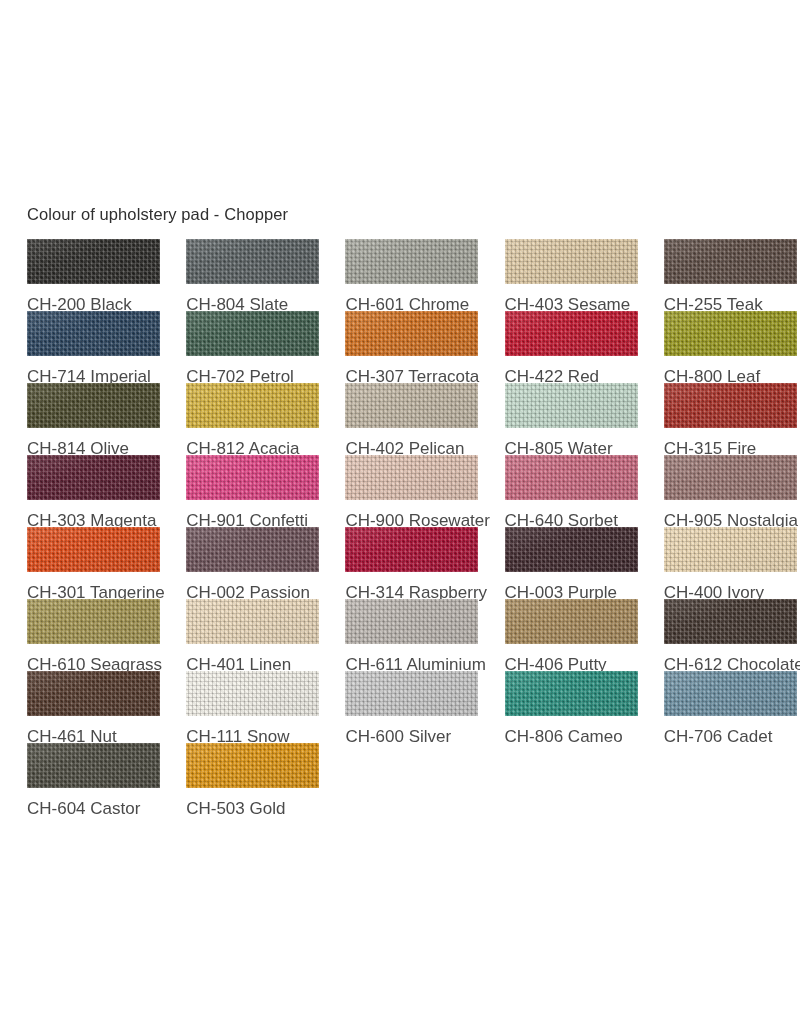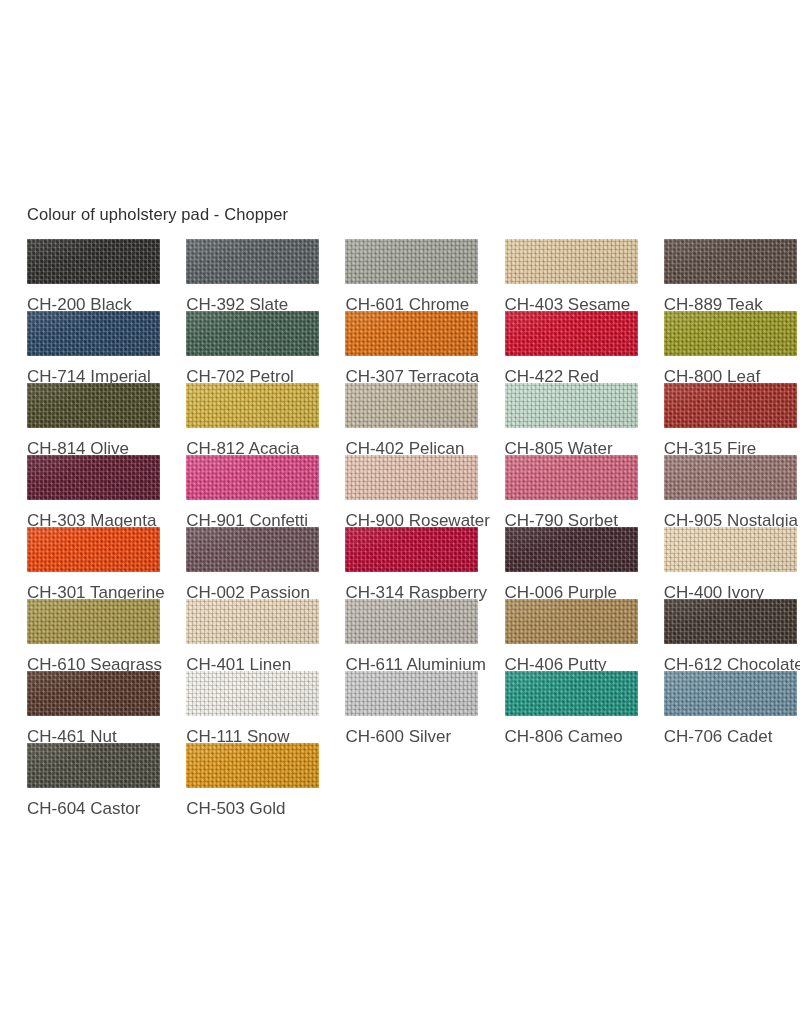--- a/index.html
+++ b/index.html
@@ -109,33 +109,33 @@
 
   <h1 class="page-title">Colour of upholstery pad - Chopper</h1>
 
   <div class="swatch-grid">
       <div class="swatch-cell">
         <div class="swatch-chip" style="background-color: rgb(46, 45, 42);"></div>
         <div class="swatch-label">CH-200 Black</div>
       </div>
       <div class="swatch-cell">
         <div class="swatch-chip" style="background-color: rgb(90, 97, 99);"></div>
-        <div class="swatch-label">CH-392 Slate</div>
+        <div class="swatch-label">CH-804 Slate</div>
       </div>
       <div class="swatch-cell">
         <div class="swatch-chip" style="background-color: rgb(165, 166, 156);"></div>
         <div class="swatch-label">CH-601 Chrome</div>
       </div>
       <div class="swatch-cell">
         <div class="swatch-chip" style="background-color: rgb(223, 202, 165);"></div>
         <div class="swatch-label">CH-403 Sesame</div>
       </div>
       <div class="swatch-cell">
         <div class="swatch-chip" style="background-color: rgb(94, 77, 69);"></div>
-        <div class="swatch-label">CH-889 Teak</div>
+        <div class="swatch-label">CH-255 Teak</div>
       </div>
       <div class="swatch-cell">
         <div class="swatch-chip" style="background-color: rgb(43, 69, 96);"></div>
         <div class="swatch-label">CH-714 Imperial</div>
       </div>
       <div class="swatch-cell">
         <div class="swatch-chip" style="background-color: rgb(65, 96, 79);"></div>
         <div class="swatch-label">CH-702 Petrol</div>
       </div>
       <div class="swatch-cell">
@@ -177,41 +177,41 @@
       <div class="swatch-cell">
         <div class="swatch-chip" style="background-color: rgb(227, 68, 134);"></div>
         <div class="swatch-label">CH-901 Confetti</div>
       </div>
       <div class="swatch-cell">
         <div class="swatch-chip" style="background-color: rgb(226, 195, 179);"></div>
         <div class="swatch-label">CH-900 Rosewater</div>
       </div>
       <div class="swatch-cell">
         <div class="swatch-chip" style="background-color: rgb(204, 106, 129);"></div>
-        <div class="swatch-label">CH-790 Sorbet</div>
+        <div class="swatch-label">CH-640 Sorbet</div>
       </div>
       <div class="swatch-cell">
         <div class="swatch-chip" style="background-color: rgb(154, 118, 114);"></div>
         <div class="swatch-label">CH-905 Nostalgia</div>
       </div>
       <div class="swatch-cell">
         <div class="swatch-chip" style="background-color: rgb(225, 74, 22);"></div>
         <div class="swatch-label">CH-301 Tangerine</div>
       </div>
       <div class="swatch-cell">
         <div class="swatch-chip" style="background-color: rgb(109, 82, 89);"></div>
         <div class="swatch-label">CH-002 Passion</div>
       </div>
       <div class="swatch-cell">
         <div class="swatch-chip" style="background-color: rgb(173, 15, 53);"></div>
         <div class="swatch-label">CH-314 Raspberry</div>
       </div>
       <div class="swatch-cell">
         <div class="swatch-chip" style="background-color: rgb(64, 41, 46);"></div>
-        <div class="swatch-label">CH-006 Purple</div>
+        <div class="swatch-label">CH-003 Purple</div>
       </div>
       <div class="swatch-cell">
         <div class="swatch-chip" style="background-color: rgb(236, 215, 178);"></div>
         <div class="swatch-label">CH-400 Ivory</div>
       </div>
       <div class="swatch-cell">
         <div class="swatch-chip" style="background-color: rgb(165, 150, 81);"></div>
         <div class="swatch-label">CH-610 Seagrass</div>
       </div>
       <div class="swatch-cell">

